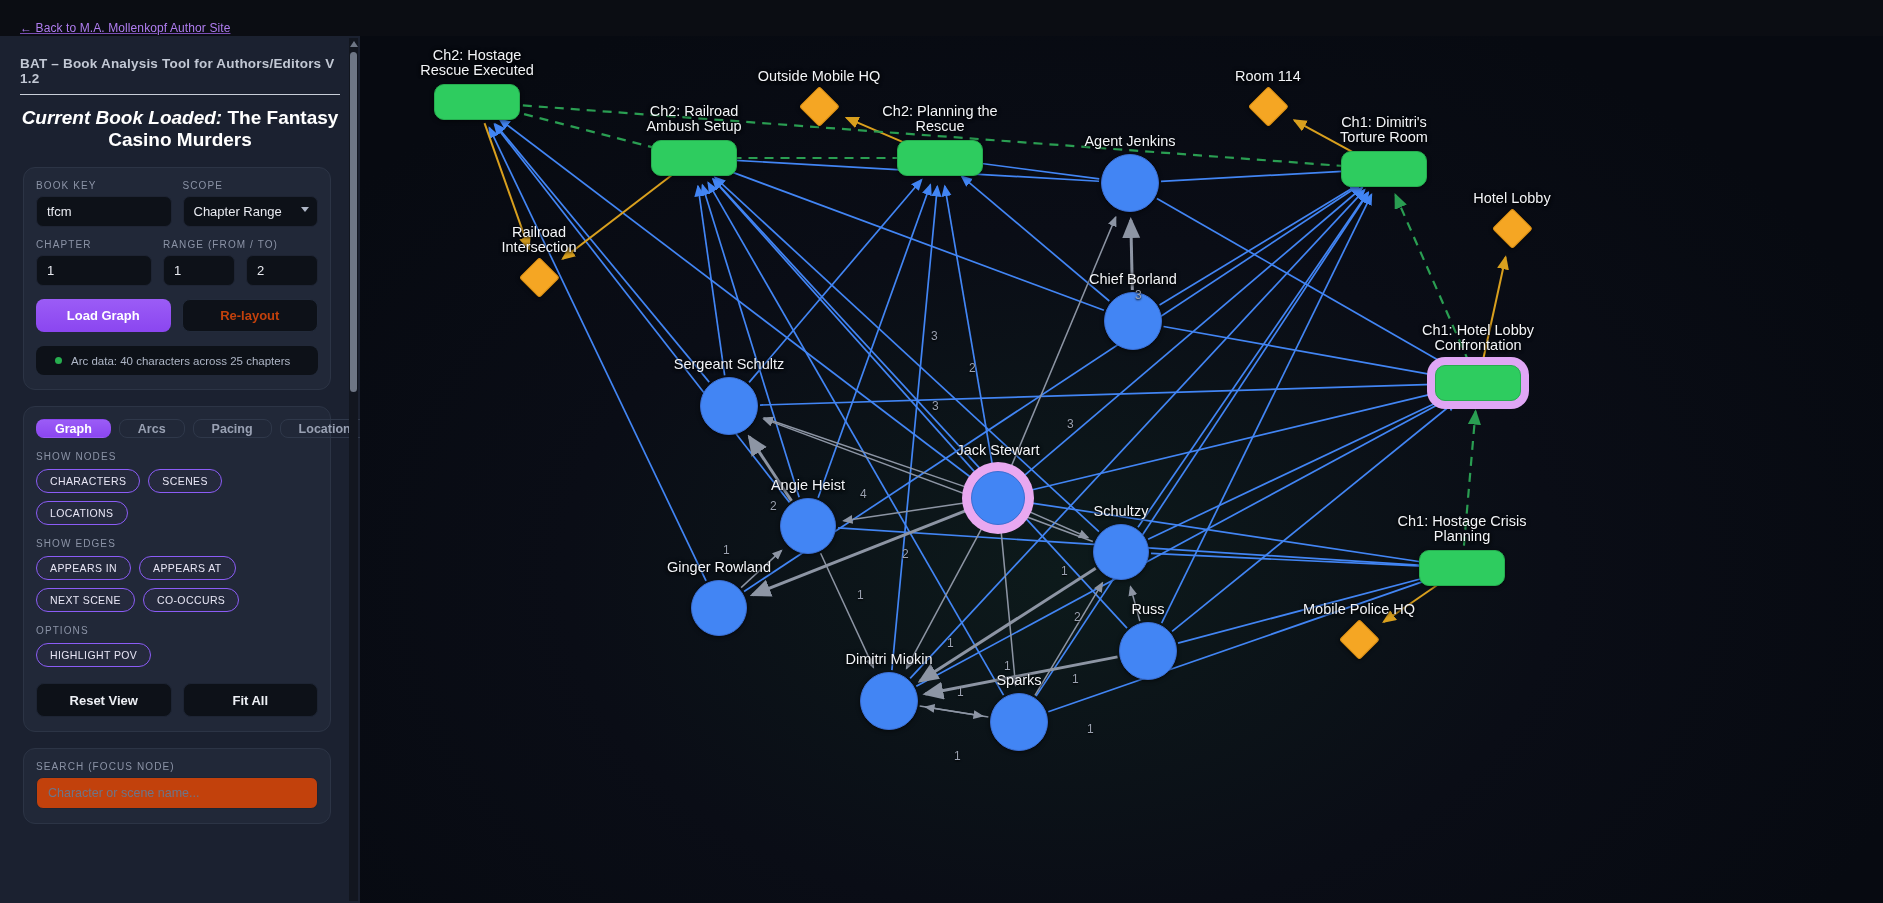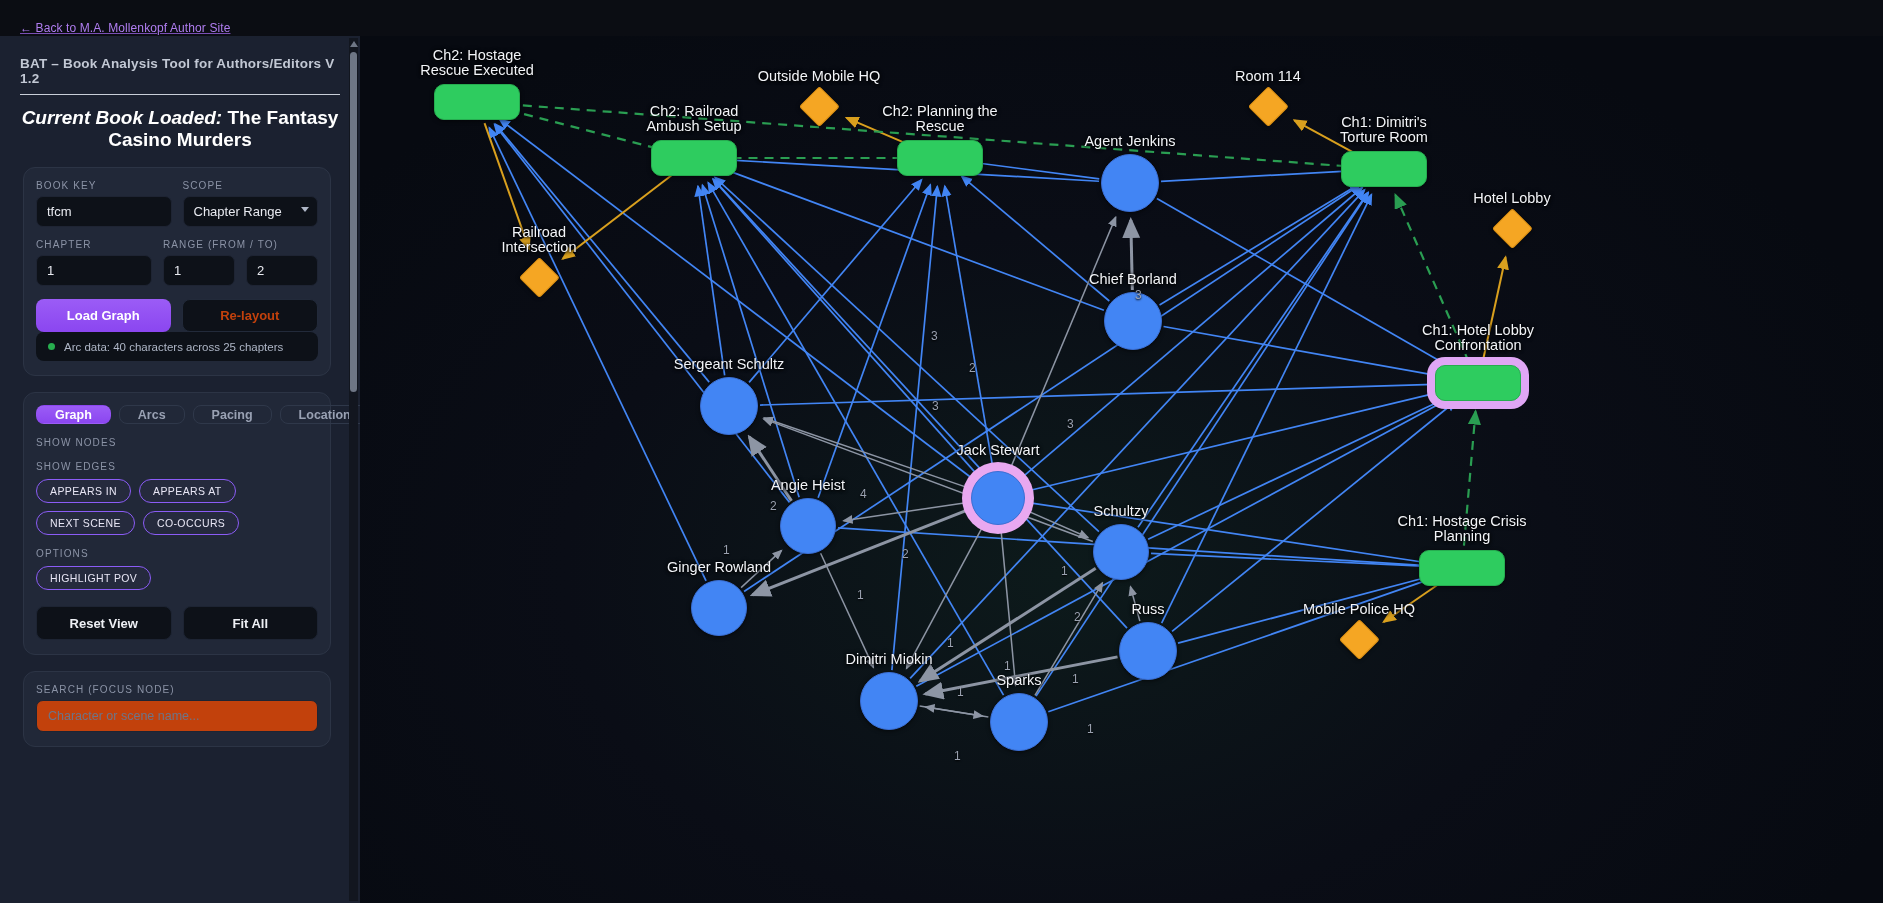--- a/index.html
+++ b/index.html
@@ -80,23 +80,23 @@
     cursor: pointer;
   }
   .btn-dark {
     flex: 1; height: 33px; border-radius: 8px;
     background: #0d1118; border: 1px solid #222a3a;
     color: #c2410c; font-size: 13px; font-weight: 700; font-family: inherit;
     cursor: pointer;
   }
 
   .status {
-    margin-top: 0; height: 29px; border-radius: 8px;
+    margin-top: 14px; height: 29px; border-radius: 8px;
     background: #0d1118; display: flex; align-items: center;
-    padding: 0 12px; gap: 9px;
+    padding: 0 19px; gap: 9px;
   }
   .dot { width: 7px; height: 7px; border-radius: 50%; background: #27ae4f; flex: none; }
   .status-text { color: #aeb6c6; font-size: 11.5px; }
 
   
   .tabs { display: flex; gap: 8px; }
   .tab {
     height: 19px; padding: 0 18px; border-radius: 8px;
     display: flex; align-items: center; justify-content: center;
     background: transparent; border: 1px solid #2f384a;
@@ -258,20 +258,25 @@
 
       <div class="card">
         <div class="tabs">
           <button class="tab active">Graph</button>
           <button class="tab">Arcs</button>
           <button class="tab">Pacing</button>
           <button class="tab">Locations</button>
         </div>
 
         <div class="group-label">SHOW NODES</div>
+        <div class="chips">
+          <button class="chip">CHARACTERS</button>
+          <button class="chip">SCENES</button>
+          <button class="chip">LOCATIONS</button>
+        </div>
 
         <div class="group-label">SHOW EDGES</div>
         <div class="chips">
           <button class="chip">APPEARS IN</button>
           <button class="chip">APPEARS AT</button>
           <button class="chip">NEXT SCENE</button>
           <button class="chip">CO-OCCURS</button>
         </div>
 
         <div class="group-label">OPTIONS</div>

